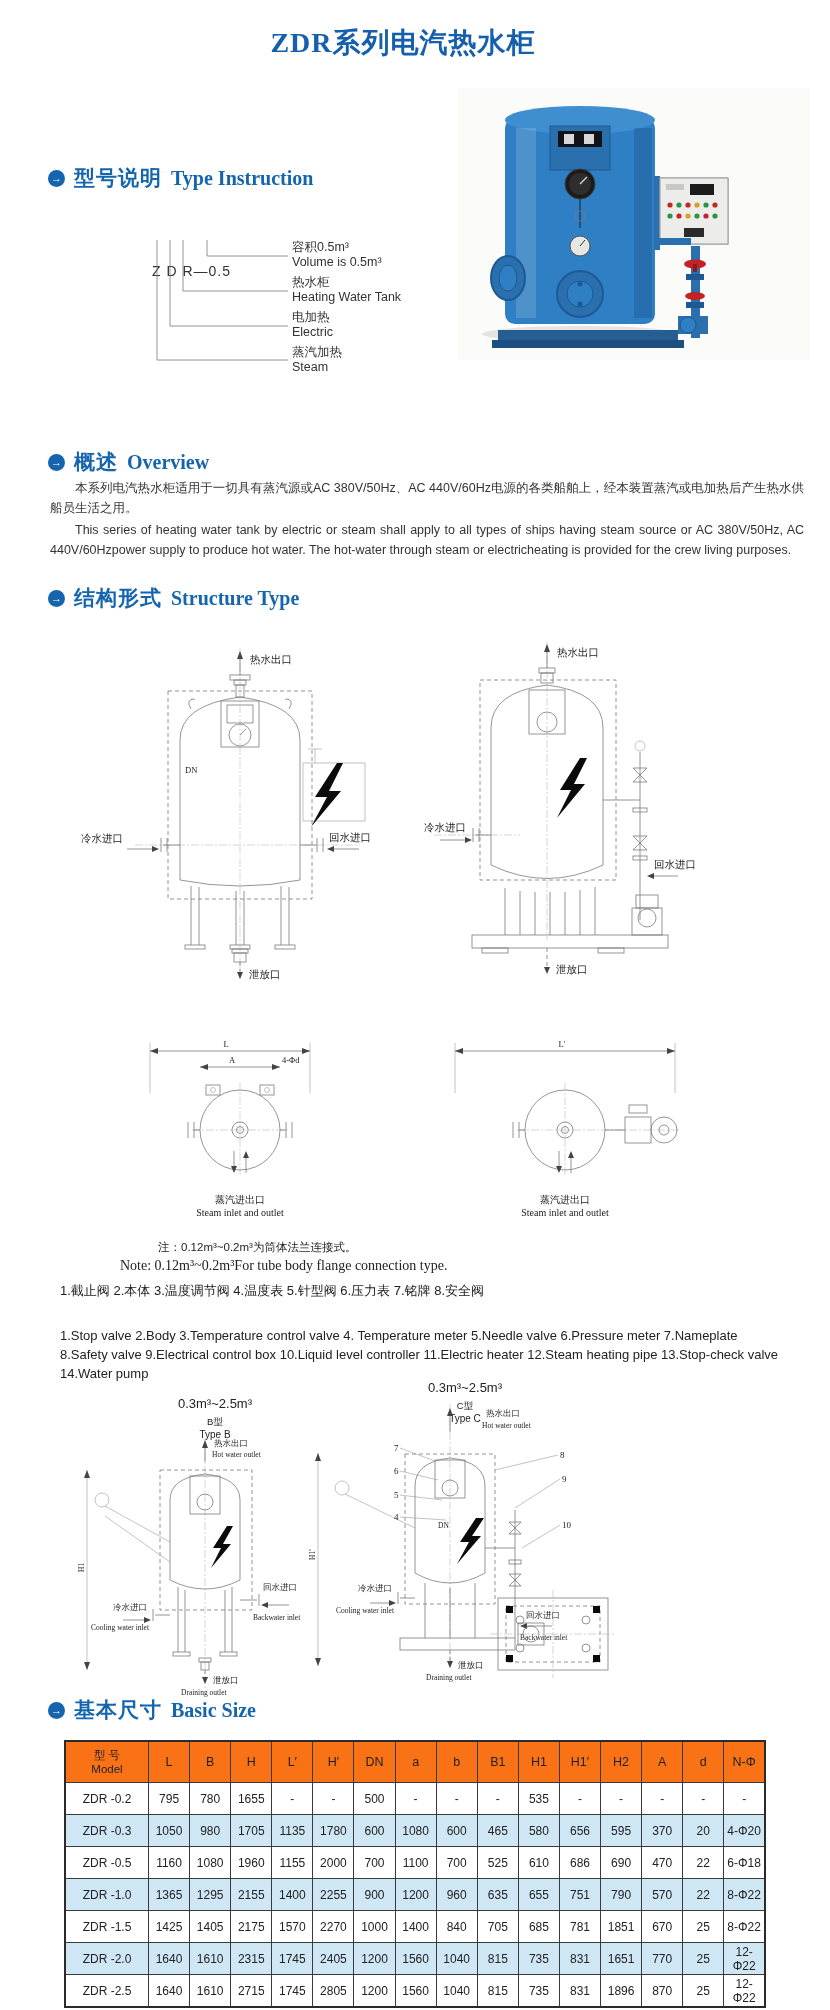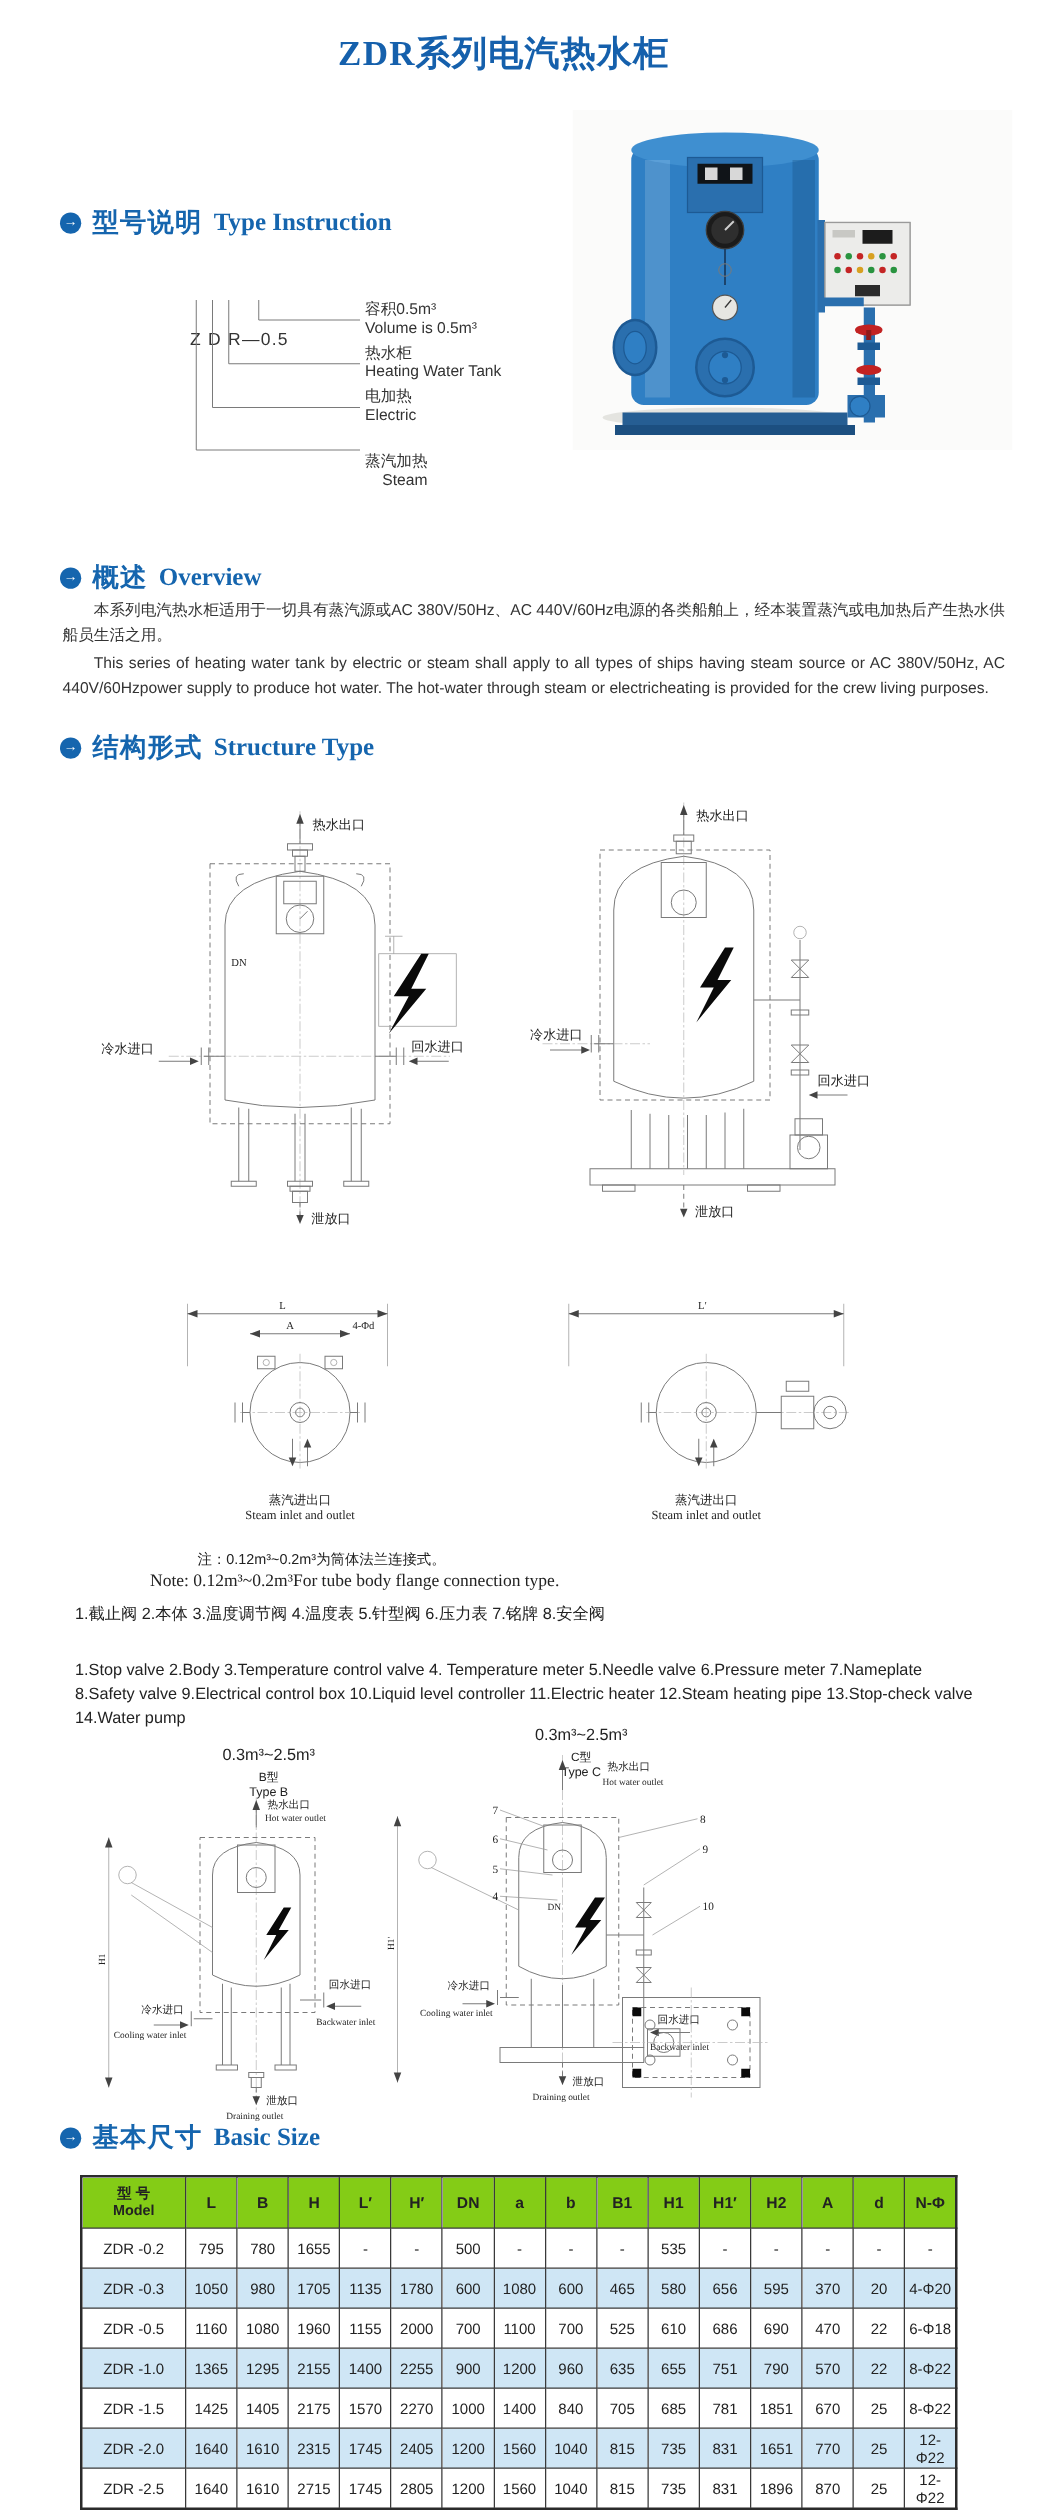--- a/index.html
+++ b/index.html
@@ -24,21 +24,21 @@
   .parts{font-size:13px;line-height:22px;color:#222;}
   .parts-en{font-size:13px;line-height:19px;color:#222;}
   .range{font-size:13px;color:#222;}
   .tp div.cn{font-size:9.5px;color:#222;}
   .tp div.en{font-size:10px;font-family:Liberation Sans, sans-serif;color:#222;}
   
   table{border-collapse:collapse;table-layout:fixed;}
   #sizes{border:2px solid #2b2b2b;}
   #sizes th,#sizes td{border:1px solid #3a3a3a;text-align:center;vertical-align:middle;
         font-size:12px;color:#222;padding:0;overflow:hidden;}
-  #sizes th{height:40px;background:#84cc16;font-weight:bold;font-size:12.5px;}
+  #sizes th{height:40px;background:#f97316;font-weight:normal;font-size:12.5px;}
   #sizes th.model-h div{font-size:11.5px;line-height:14px;}
   #sizes td{height:31px;}
   #sizes tbody tr:nth-child(even){background:#cfe6f5;}
   
   .ln{stroke:#7a7a7a;stroke-width:.8;fill:none;}
   .lt{stroke:#9a9a9a;stroke-width:.6;fill:none;}
   .dsh{stroke-dasharray:4 3;}
   .cl{stroke:#b9b9b9;stroke-width:.6;fill:none;stroke-dasharray:8 2 2 2;}
   .ah{fill:#444;stroke:none;}
   .blt{fill:#0a0a0a;stroke:none;}
@@ -136,21 +136,21 @@
     <div>Volume is 0.5m³</div>
   </div>
   <div class="abs ladder-label" style="left:292px;top:275px;">
     <div>热水柜</div>
     <div>Heating Water Tank</div>
   </div>
   <div class="abs ladder-label" style="left:292px;top:310px;">
     <div>电加热</div>
     <div>Electric</div>
   </div>
-  <div class="abs ladder-label" style="left:292px;top:362px;text-align:right;">
+  <div class="abs ladder-label" style="left:292px;top:345px;">
     <div>蒸汽加热</div>
     <div>Steam</div>
   </div>
 
   <div class="abs sec-h" style="left:48px;top:448px;">
     <span class="icon-circle">→</span>
     <span class="cn">概述</span>
     <span class="en">Overview</span>
   </div>
   <div class="abs para indent" style="left:50px;top:478px;width:754px;">本系列电汽热水柜适用于一切具有蒸汽源或AC 380V/50Hz、AC 440V/60Hz电源的各类船舶上，经本装置蒸汽或电加热后产生热水供船员生活之用。</div>

